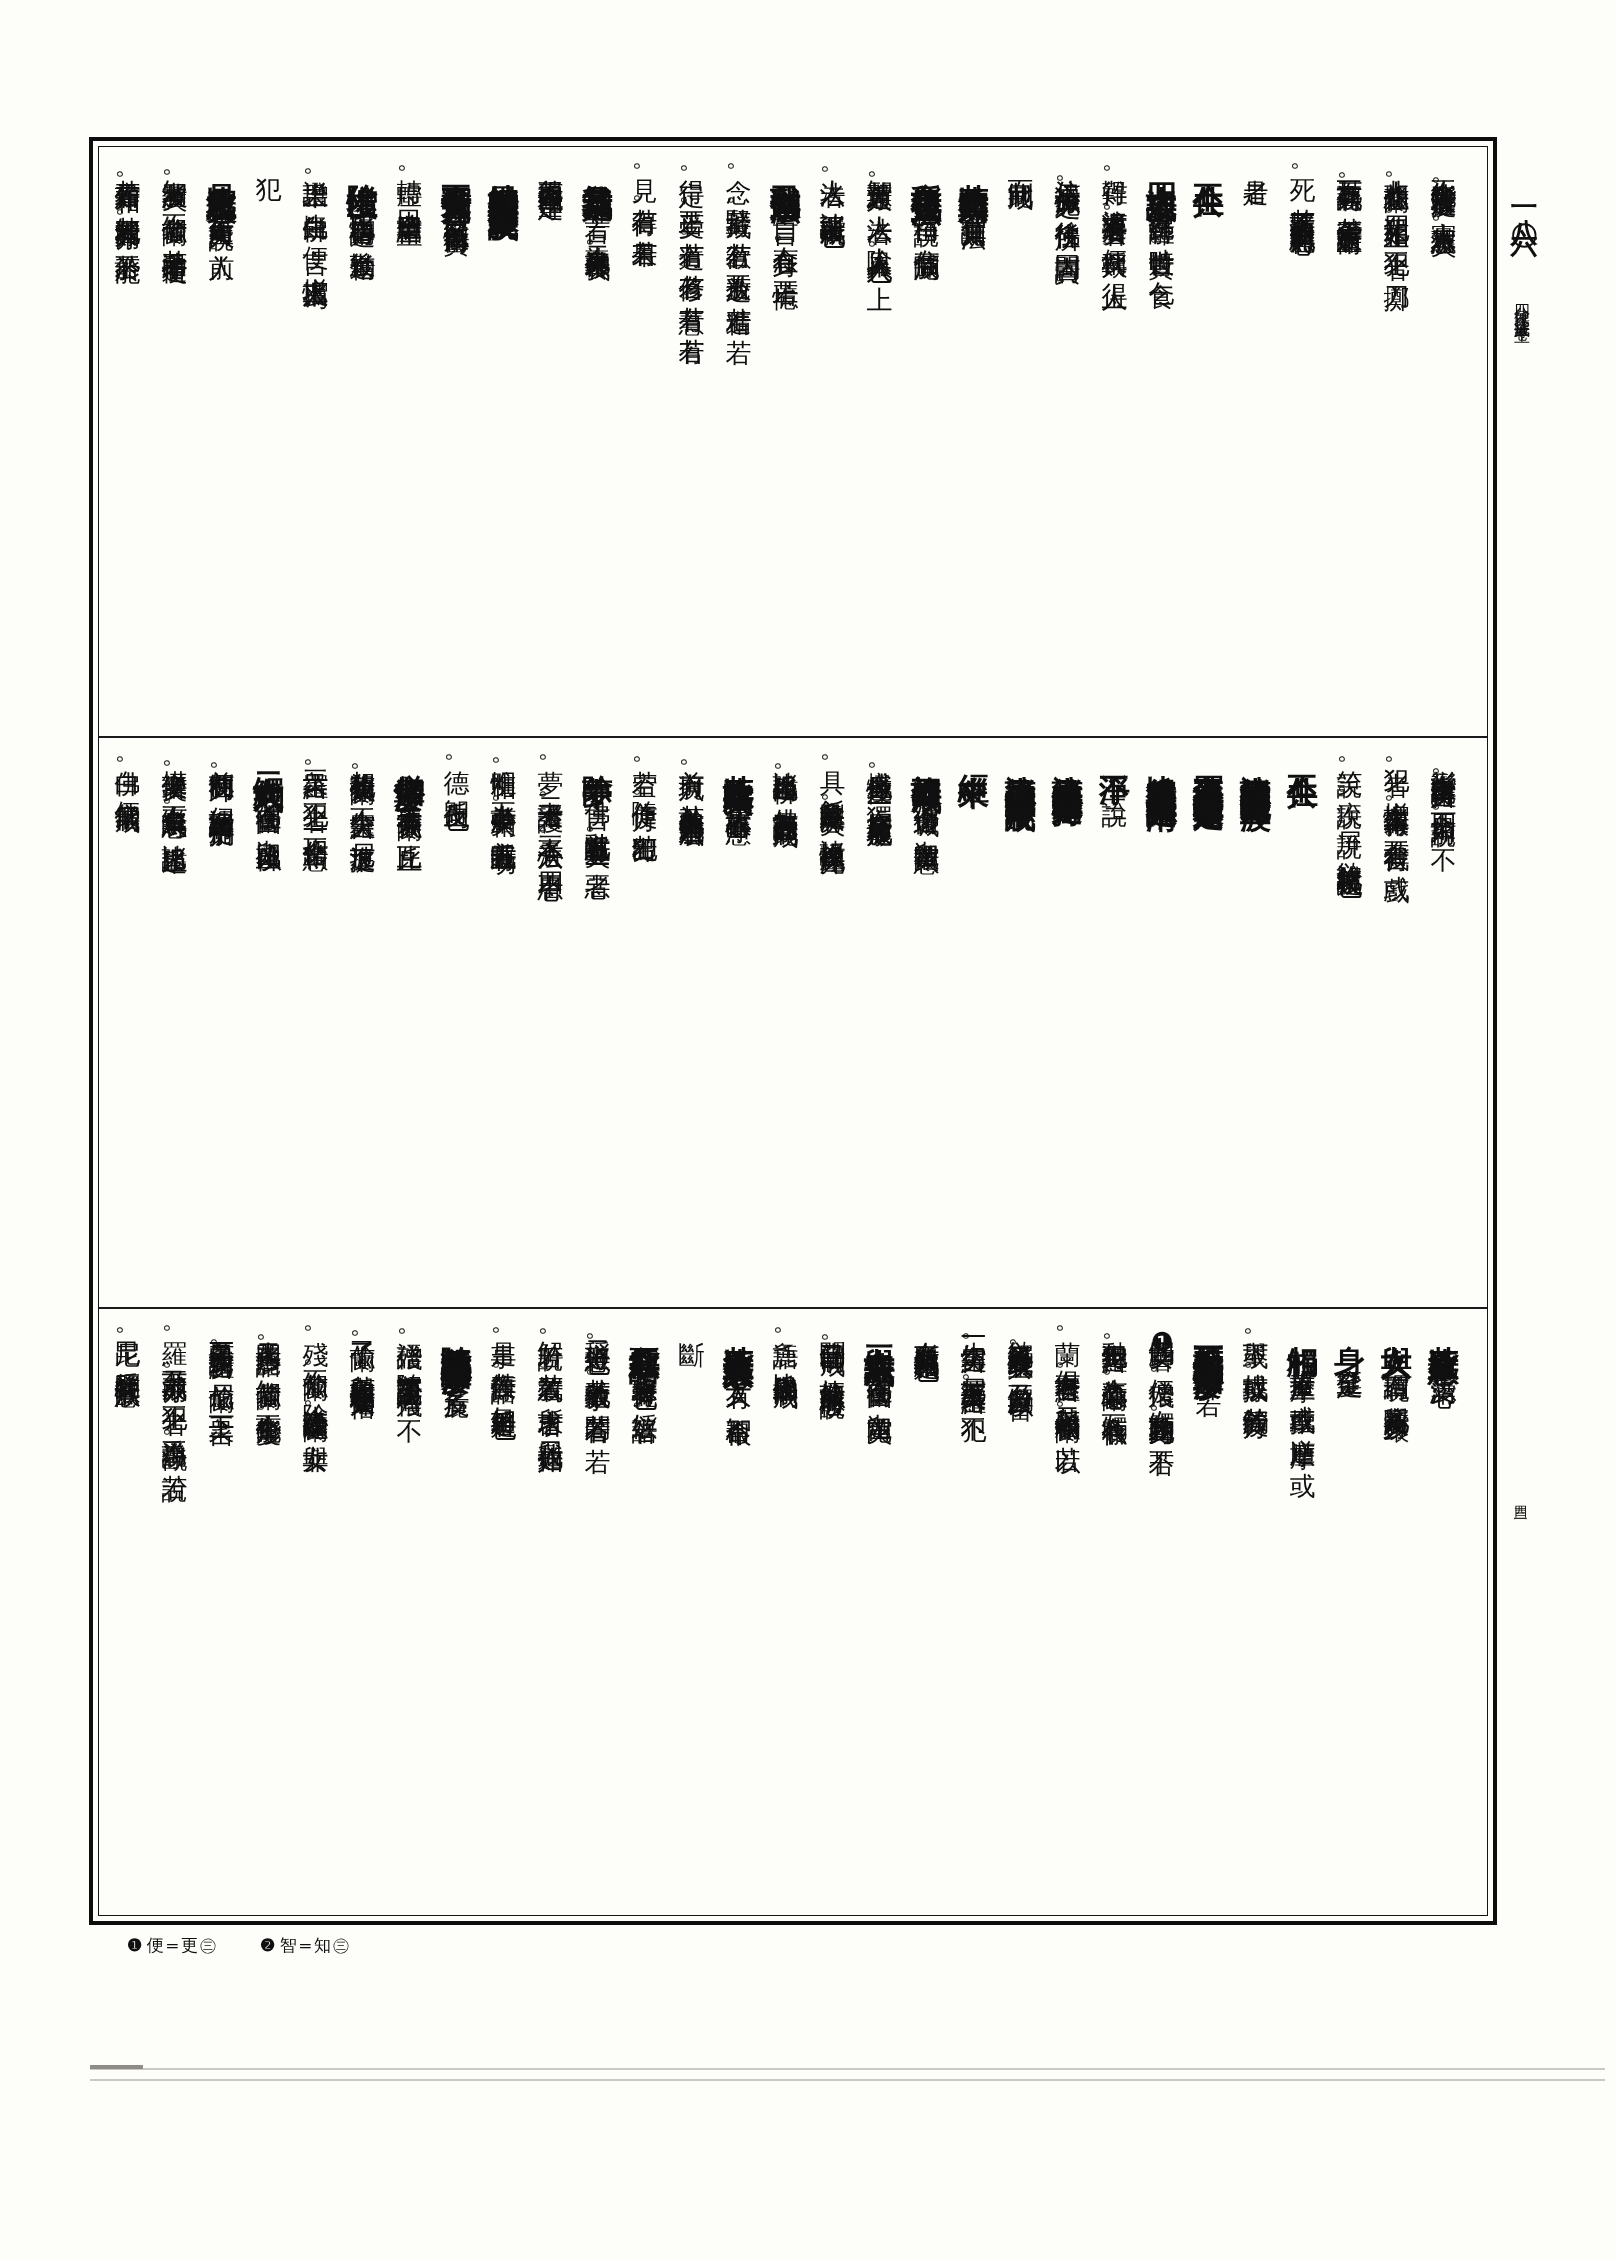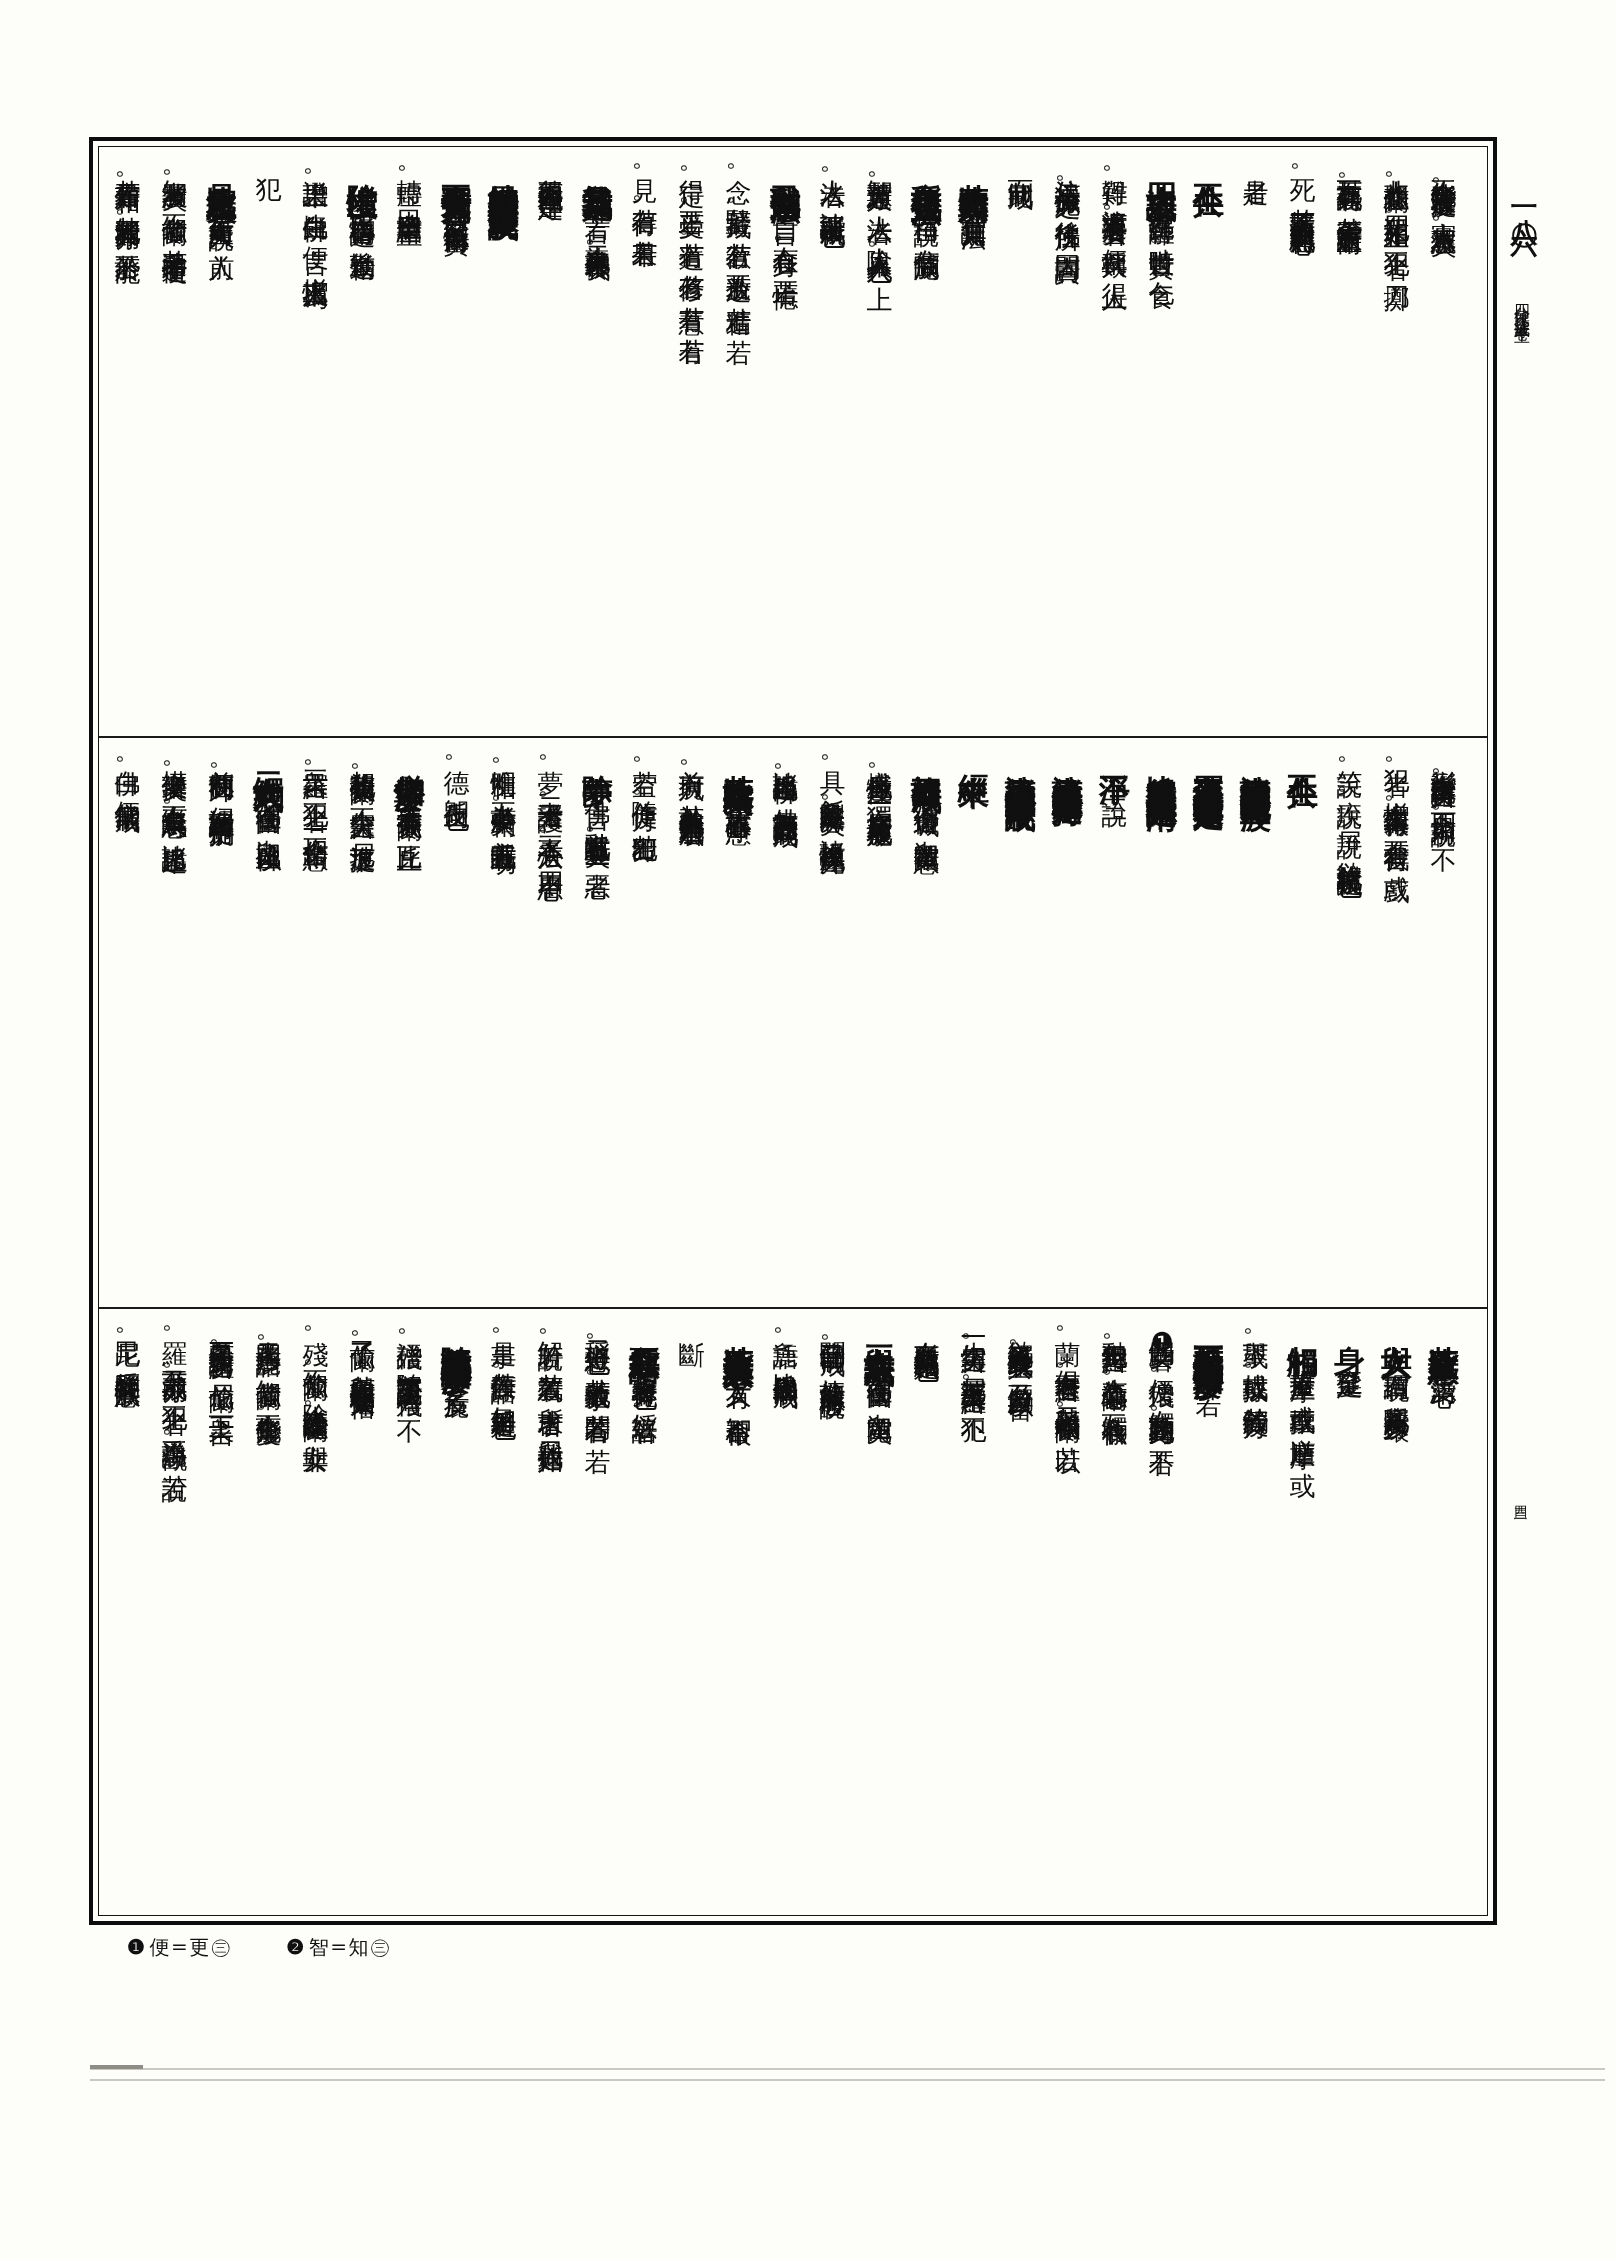--- a/index.html
+++ b/index.html
@@ -51,22 +51,22 @@
     position:absolute;
     writing-mode:vertical-rl;text-orientation:upright;
     white-space:nowrap;
   }
   .page-number{left:1506px;top:193px;font-size:27px;font-weight:bold;letter-spacing:4.5px;}
   .margin-title{left:1511px;top:292px;font-size:16px;letter-spacing:2.3px;}
   .folio-number{left:1512px;top:1495px;font-size:13.6px;letter-spacing:2.3px;}
   
   .footnotes{
     position:absolute;left:127px;top:1934px;
-    font-size:20px;letter-spacing:1.5px;
-    display:flex;gap:54px;
+    font-size:17px;letter-spacing:1.5px;
+    display:flex;gap:42px;
   }
   .footnote{white-space:nowrap;}
   .fn-marker{font-weight:bold;margin-right:3px;}
   
   .artifact-line{position:absolute;left:90px;width:1515px;height:1.5px;background:#c9c9c3;}
   .artifact-line.a1{top:2068px;}
   .artifact-line.a2{top:2079px;}
   .artifact-tick{position:absolute;left:90px;top:2065px;width:53px;height:3.8px;background:#8d8d86;}
 </style>
 </head>

